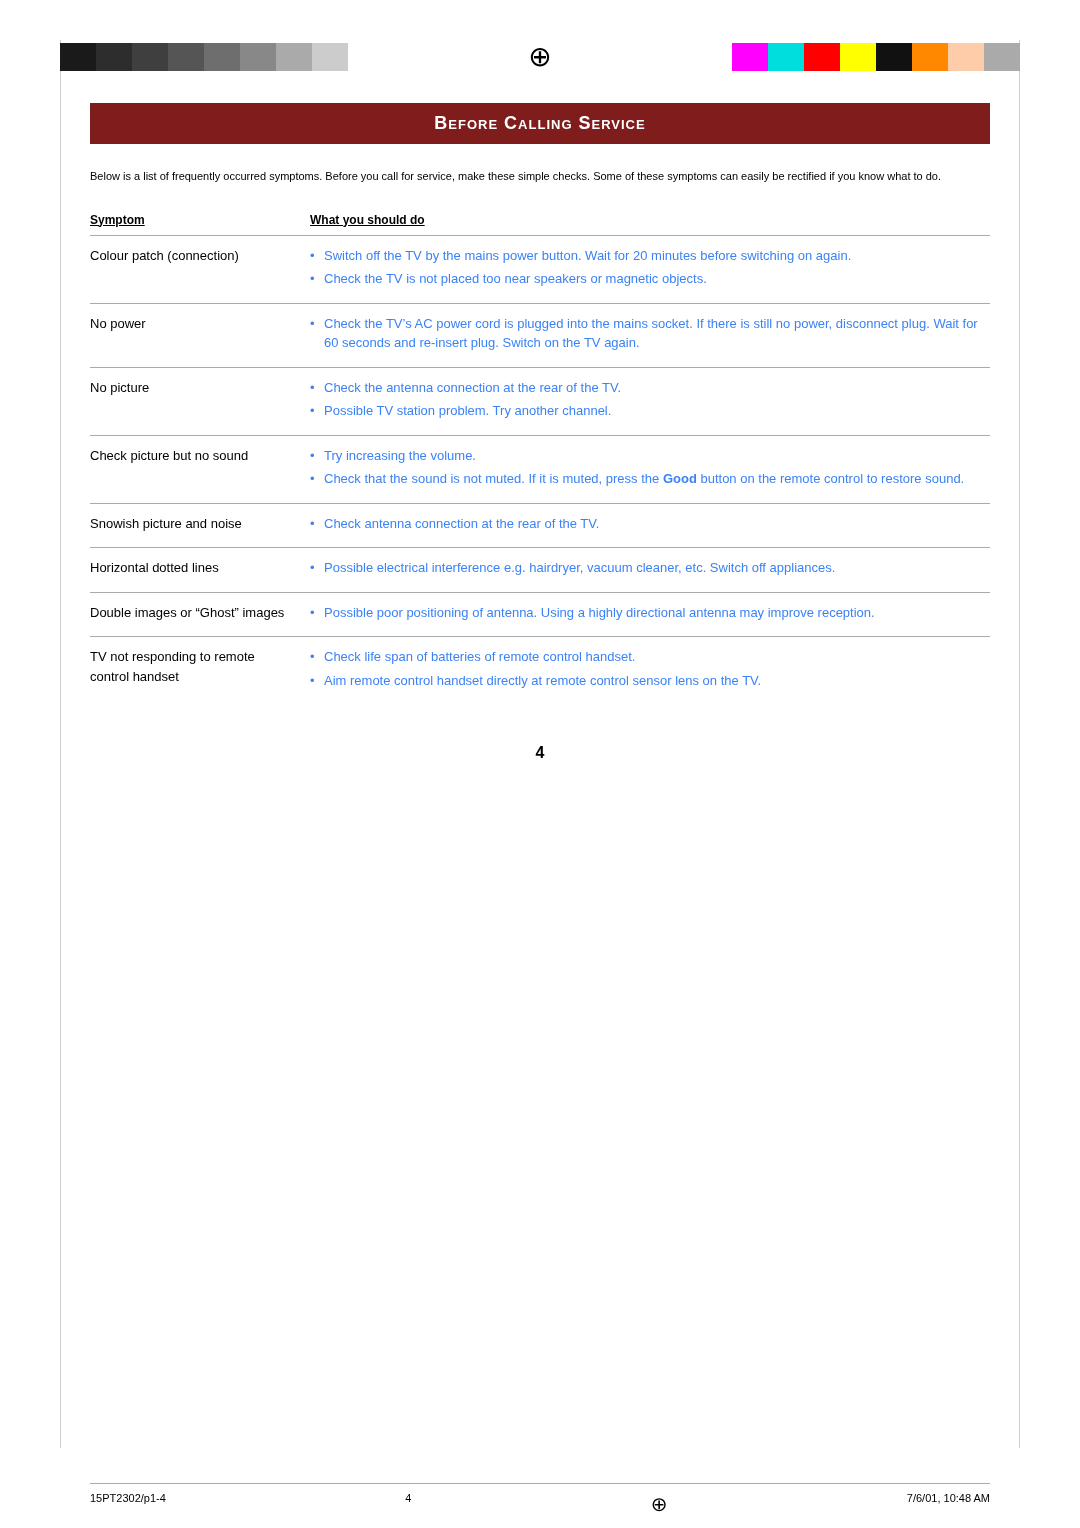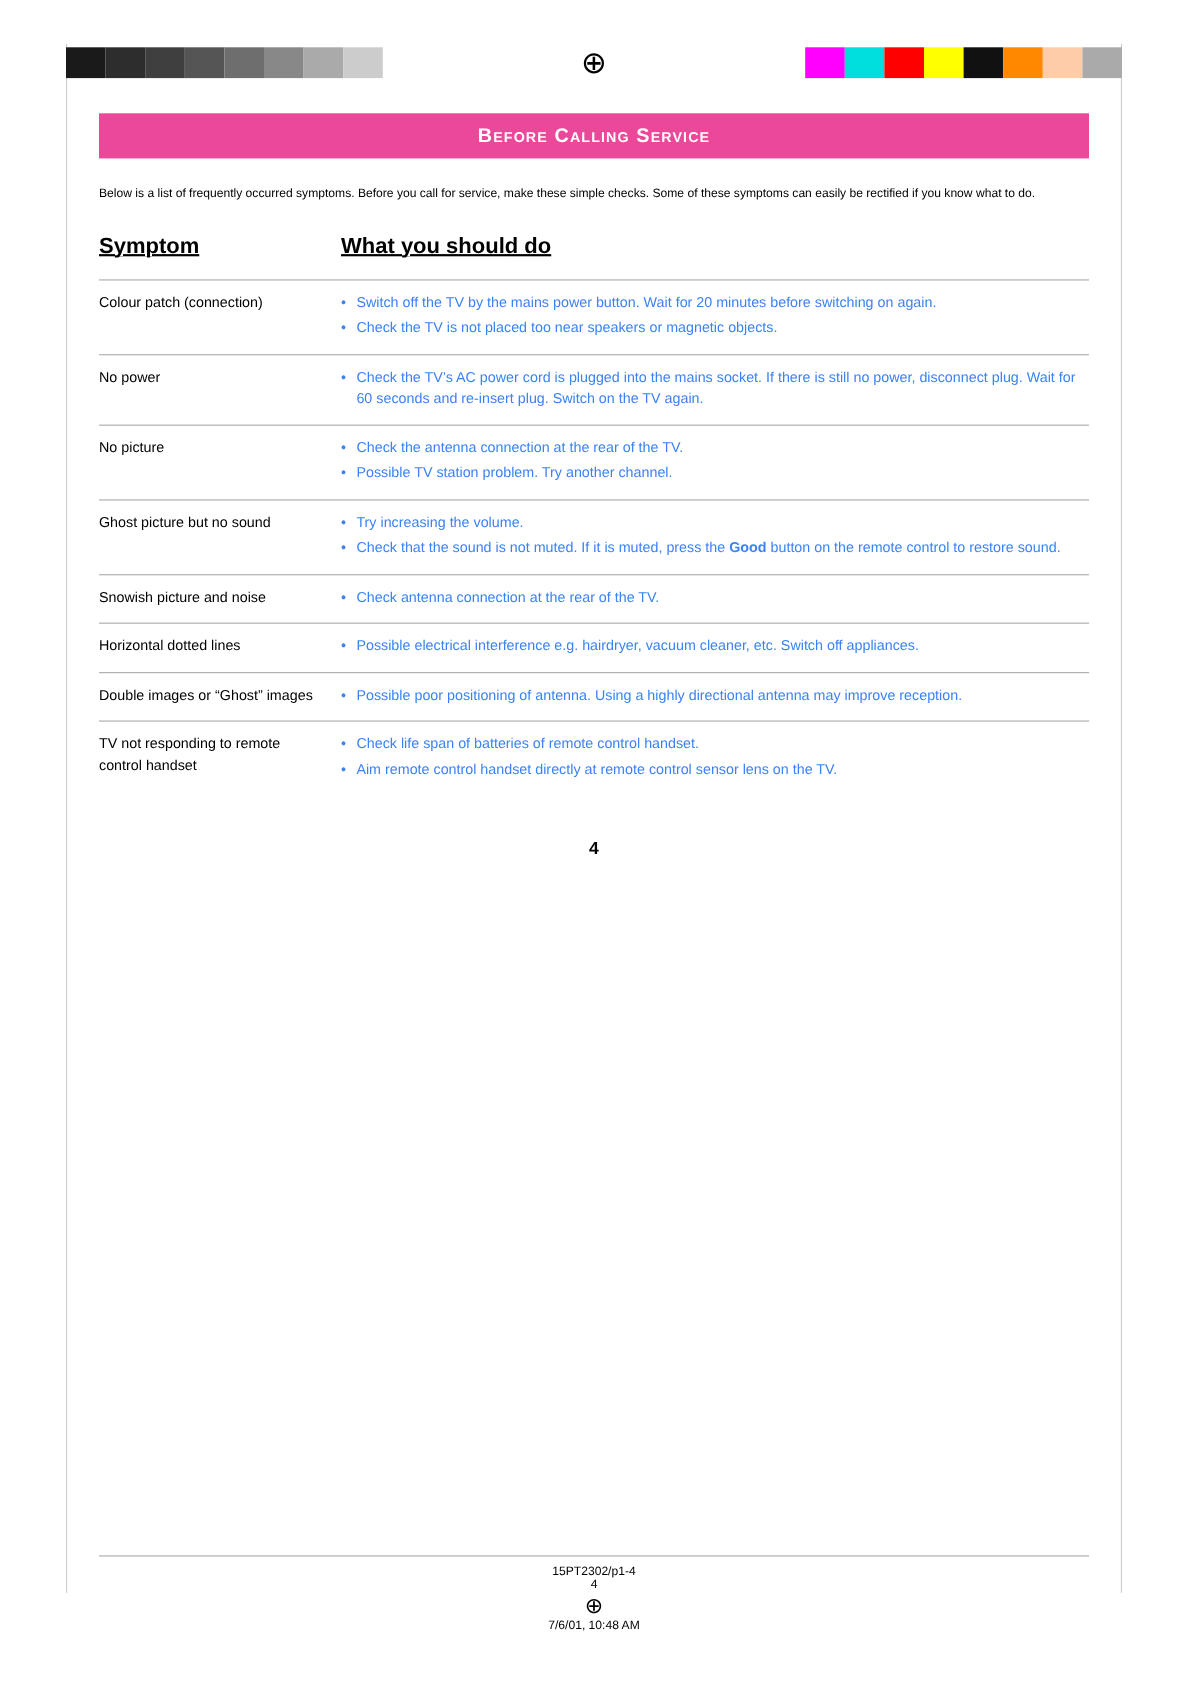--- a/index.html
+++ b/index.html
@@ -76,21 +76,21 @@
       border-right: 1px solid #ccc;
     }
 
     
     .main-content {
       padding: 10px 90px 60px 90px;
     }
 
     
     .page-title-box {
-      background: #ec4899;
+      background: #7f1d1d;
       color: #ffffff;
       text-align: center;
       padding: 10px 20px;
       margin-bottom: 24px;
     }
 
     .page-title-box h1 {
       font-size: 18px;
       font-weight: bold;
       letter-spacing: 1px;
@@ -107,24 +107,24 @@
     }
 
     
     .symptom-table {
       width: 100%;
       border-collapse: collapse;
     }
 
     .symptom-table thead tr th {
       text-align: left;
-      font-size: 20px;
+      font-size: 12px;
       font-weight: bold;
       text-decoration: underline;
-      padding-bottom: 18px;
+      padding-bottom: 8px;
       border-bottom: none;
     }
 
     .symptom-table thead tr th:first-child {
       width: 220px;
     }
 
     .symptom-table tbody tr {
       border-top: 1px solid #aaa;
     }
@@ -170,31 +170,30 @@
       text-align: center;
       font-size: 16px;
       font-weight: bold;
       margin-top: 40px;
       margin-bottom: 20px;
     }
 
     
     .page-footer {
       position: absolute;
-      bottom: 44px;
+      bottom: 12px;
       left: 90px;
       right: 90px;
       display: flex;
       justify-content: space-between;
-      align-items: center;
+      align-items: flex-start;
       font-size: 11px;
       color: #000;
       border-top: 1px solid #aaa;
       padding-top: 8px;
-      flex-direction: column;
     }
 
     .footer-crosshair {
       font-size: 20px;
     }
   </style>
 </head>
 <body>
 
 <div class="page-wrapper">
@@ -266,21 +265,21 @@
           <tr>
             <td>No picture</td>
             <td>
               <ul>
                 <li>Check the antenna connection at the rear of the TV.</li>
                 <li>Possible TV station problem. Try another channel.</li>
               </ul>
             </td>
           </tr>
           <tr>
-            <td>Ghost picture but no sound</td>
+            <td>Check picture but no sound</td>
             <td>
               <ul>
                 <li>Try increasing the volume.</li>
                 <li>Check that the sound is not muted. If it is muted, press the <strong>Good</strong> button on the remote control to restore sound.</li>
               </ul>
             </td>
           </tr>
           <tr>
             <td>Snowish picture and noise</td>
             <td>

